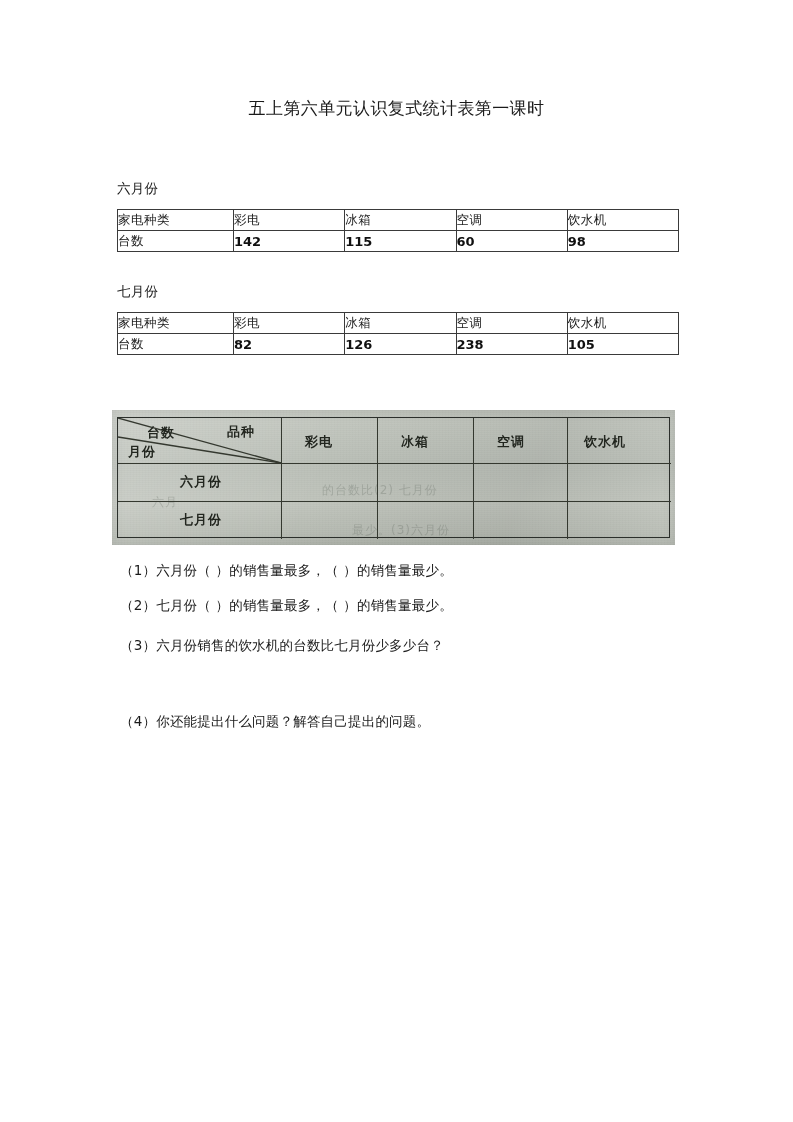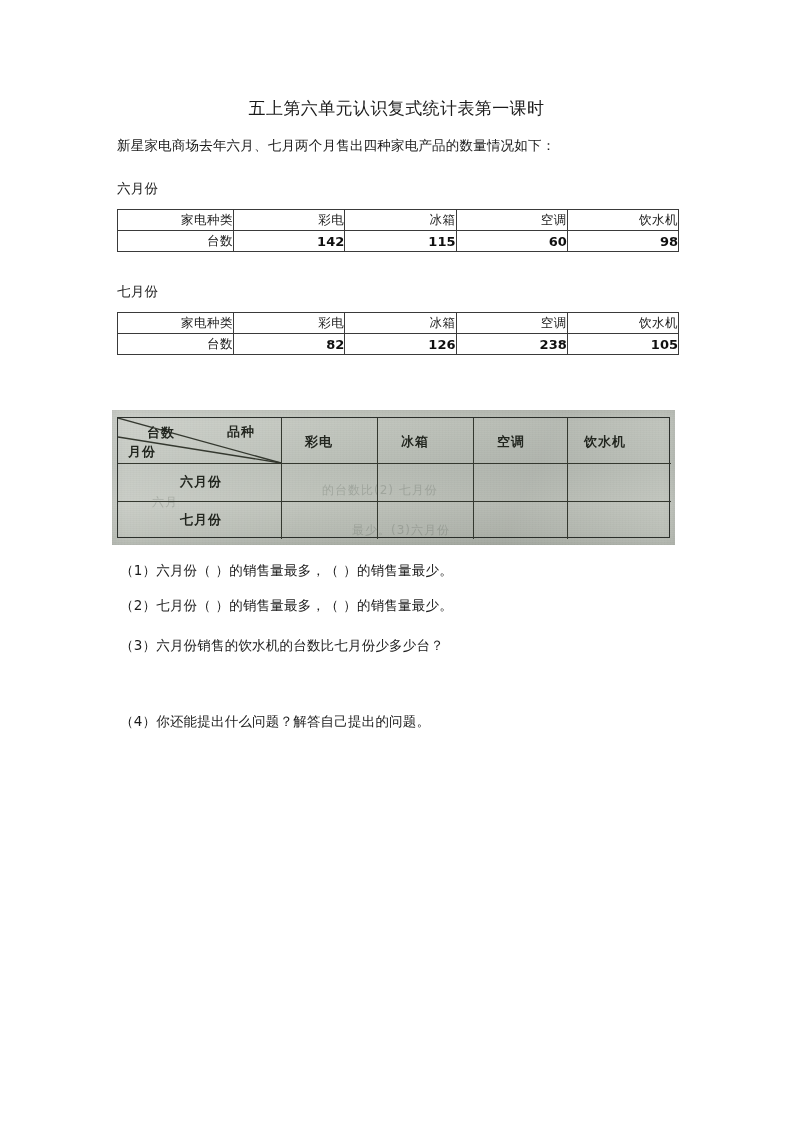--- a/index.html
+++ b/index.html
@@ -70,21 +70,21 @@
     width: 562px;
     border-collapse: collapse;
     table-layout: fixed;
   }
   .data-table.june { top: 209px; }
   .data-table.july { top: 312px; }
 
   .data-table td {
     border: 1px solid #3a3a3a;
     height: 20px;
-    text-align: right;
+    text-align: left;
     vertical-align: middle;
     padding: 0;
   }
   .data-table .label-cell {
     width: 115px;
     font-family: "DejaVu Serif", "Liberation Serif", serif;
     font-size: 12.5px;
     letter-spacing: 0.5px;
     color: #1a1a1a;
   }
@@ -187,21 +187,20 @@
   .q3 { top: 635px; }
   .q4 { top: 711px; }
 </style>
 </head>
 <body>
 
 <div class="page">
 
   <div class="doc-title">五上第六单元认识复式统计表第一课时</div>
 
-  <div class="intro">新星家电商场去年六月、七月两个月售出四种家电产品的数量情况如下：</div>
 
   <div class="month-label june">六月份</div>
 
   <table class="data-table june">
     <tbody>
       <tr>
         <td class="label-cell">家电种类</td>
         <td class="head-cell">彩电</td>
         <td class="head-cell">冰箱</td>
         <td class="head-cell">空调</td>

